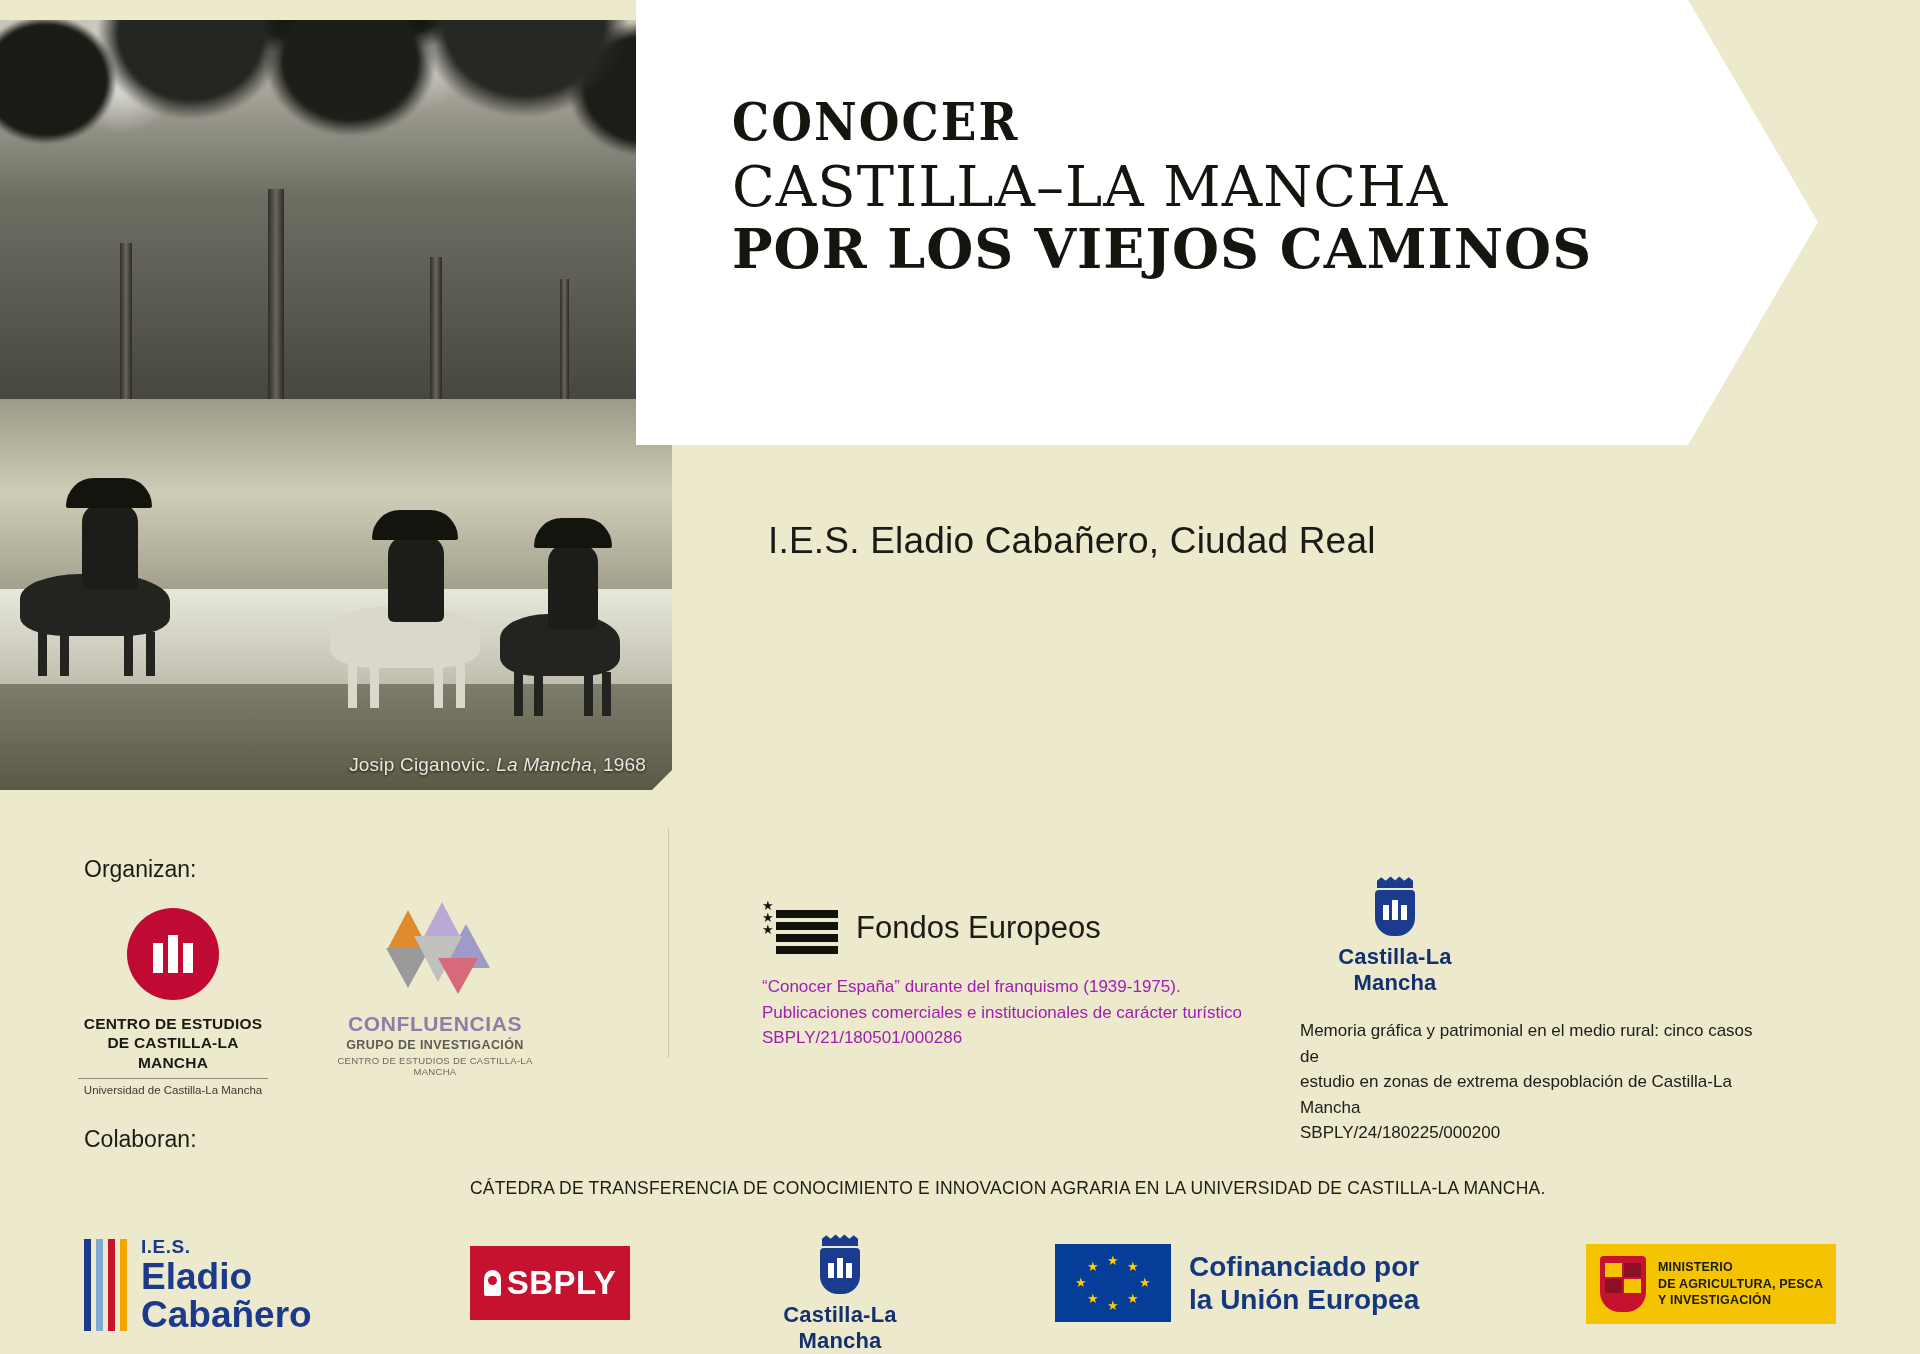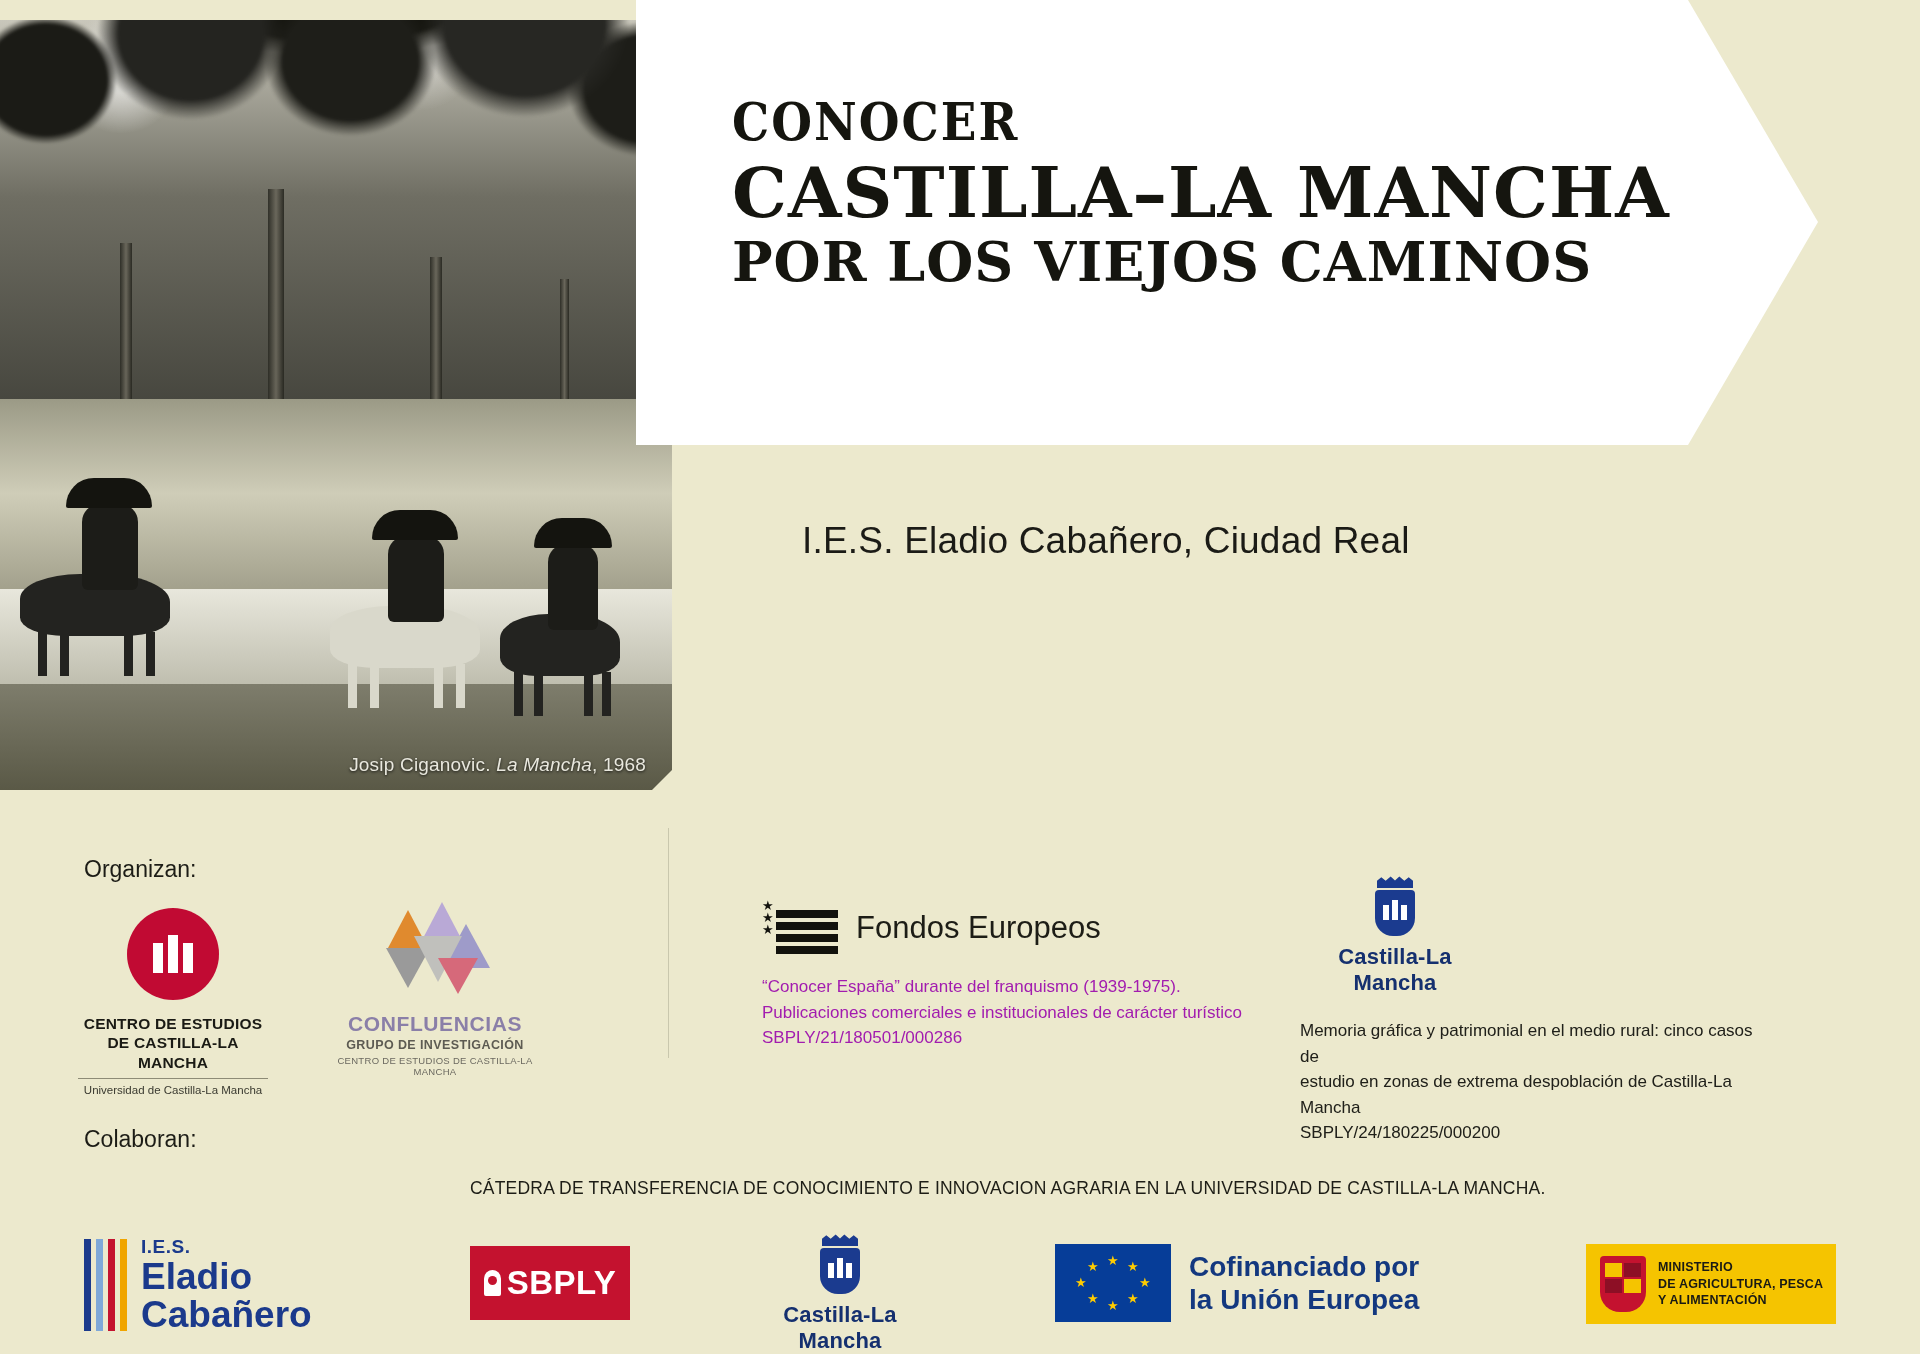--- a/index.html
+++ b/index.html
@@ -155,22 +155,22 @@
     font-weight: bold;
     font-size: 52px;
     letter-spacing: 2px;
     color: #15150f;
     line-height: 1;
     margin: 0 0 10px 0;
     font-stretch: condensed;
   }
   .t-line2 {
     font-family: "DejaVu Serif", serif;
-    font-weight: bold;
-    font-size: 69px;
+    font-weight: normal;
+    font-size: 56px;
     letter-spacing: 1px;
     color: #15150f;
     line-height: 1.02;
     margin: 0 0 6px 0;
   }
   .t-line3 {
     font-family: "DejaVu Serif", serif;
     font-weight: bold;
     font-size: 54px;
     letter-spacing: 1px;
@@ -184,21 +184,21 @@
     left: 768px;
     top: 520px;
     width: 1060px;
   }
   .event-line {
     font-size: 37px;
     color: #1b1b16;
     margin: 0 0 68px 0;
     letter-spacing: .2px;
   }
-  .event-line:last-child { margin-bottom: 0; margin-left: 34px; }
+  .event-line:last-child { margin-bottom: 0; }
 
   
   .lower {
     position: absolute;
     left: 0;
     top: 790px;
     width: 1920px;
     height: 564px;
     background: #ece9cd;
   }
@@ -585,19 +585,19 @@
       </div>
 
       <div class="minist">
         <div class="min-shield">
           <div class="min-sh-body"></div>
           <div class="min-sh-q"></div>
         </div>
         <div class="min-txt">
           <div>MINISTERIO</div>
           <div>DE AGRICULTURA, PESCA</div>
-          <div>Y ALIMENTACIÓN</div>
+          <div>Y INVESTIGACIÓN</div>
         </div>
       </div>
 
     </div>
   </div>
 </div>
 
 </body></html>

